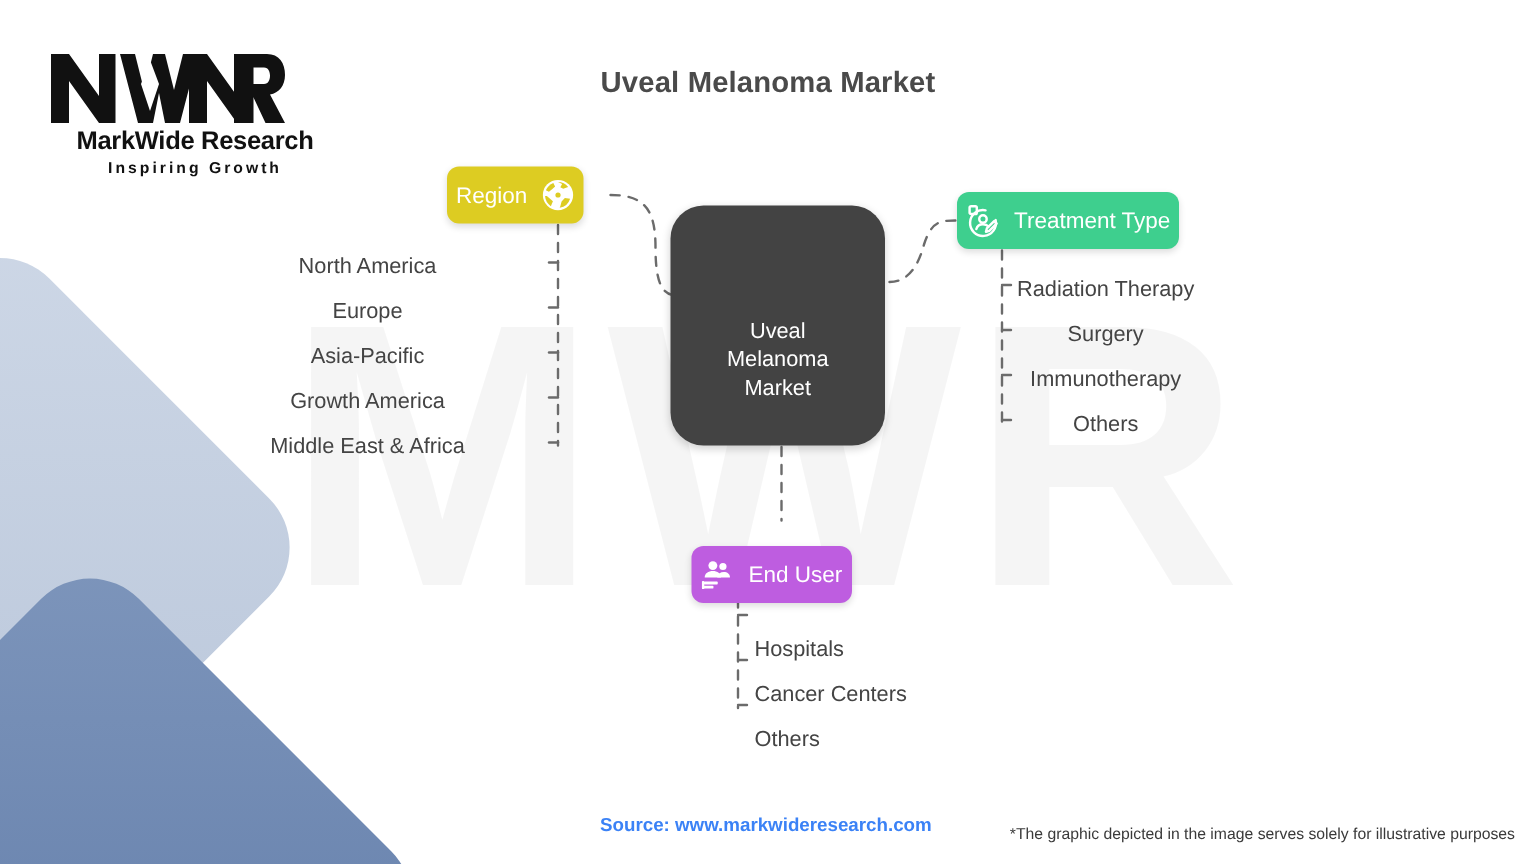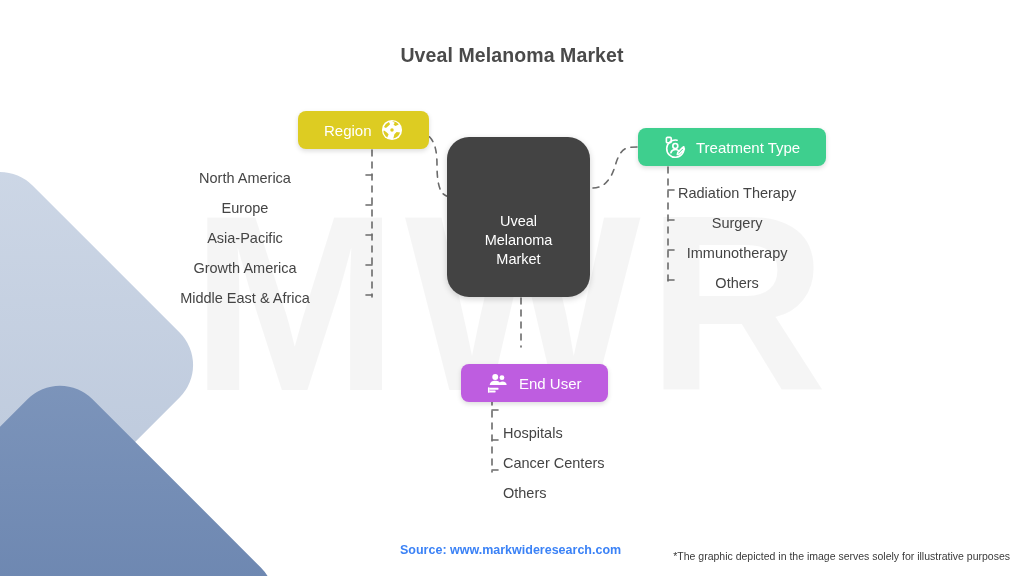--- a/index.html
+++ b/index.html
@@ -127,21 +127,21 @@
     white-space: pre-line;
   }
 
   
   .badge {
     position: absolute;
     display: flex;
     align-items: center;
     gap: 9px;
     height: 38px;
-    padding: 0 26px;
+    padding: 0 6px;
     border-radius: 8px;
     color: #fff;
     font-size: 15px;
     white-space: nowrap;
     box-shadow: 0 2px 5px rgba(0,0,0,.14);
     justify-content: center;
   }
   .badge-region   { left: 298px; top: 111px; background: #ddcc22; }
   .badge-treat    { left: 638px; top: 128px; background: #3ECF8E; }
   .badge-end      { left: 461px; top: 364px; background: #BE5DE0; }
@@ -180,20 +180,33 @@
 <body>
 
 <div id="canvas">
 
   <div class="bg-layer">
     <div class="deco-shape deco-light"></div>
     <div class="deco-shape deco-dark"></div>
     <div class="watermark">MWR</div>
   </div>
 
+  <div class="logo">
+    <svg class="logo-mark" width="160" height="56" viewBox="0 0 160 56">
+      <g fill="#111">
+        <path d="M4 52 L4 6 L16 6 L36 34 L36 6 L47 6 L47 52 L36 52 L16 24 L16 52 Z"></path>
+        <path d="M50 6 L60 6 L66 30 L72 6 L80 6 L86 30 L92 6 L102 6 L90 52 L80 52 L76 32 L72 52 L62 52 Z"></path>
+        <path d="M70 10 L76 26 L70 44 L64 26 Z" fill="#fff"></path>
+        <path d="M96 52 L96 6 L108 6 L128 34 L128 6 L139 6 L139 52 L128 52 L108 24 L108 52 Z"></path>
+        <path d="M126 6 L148 6 C156 6 160 12 160 20 C160 27 156 32 150 33 L160 52 L147 52 L139 35 L137 35 L137 52 L126 52 Z M137 15 L137 26 L146 26 C149 26 150 23 150 20.5 C150 18 149 15 146 15 Z"></path>
+      </g>
+    </svg>
+    <div class="logo-name">MarkWide Research</div>
+    <div class="logo-tag">Inspiring Growth</div>
+  </div>
 
   <div class="title">Uveal Melanoma Market</div>
 
   <svg id="links">
     <g fill="none" stroke="#6b6b6b" stroke-width="1.6" stroke-dasharray="6,6" stroke-linecap="round">
 
       <path d="M407 130 C430 130 437 140 437 165 C437 190 442 196 450 197"></path>
 
       <path d="M372 150 L372 297"></path>
 

